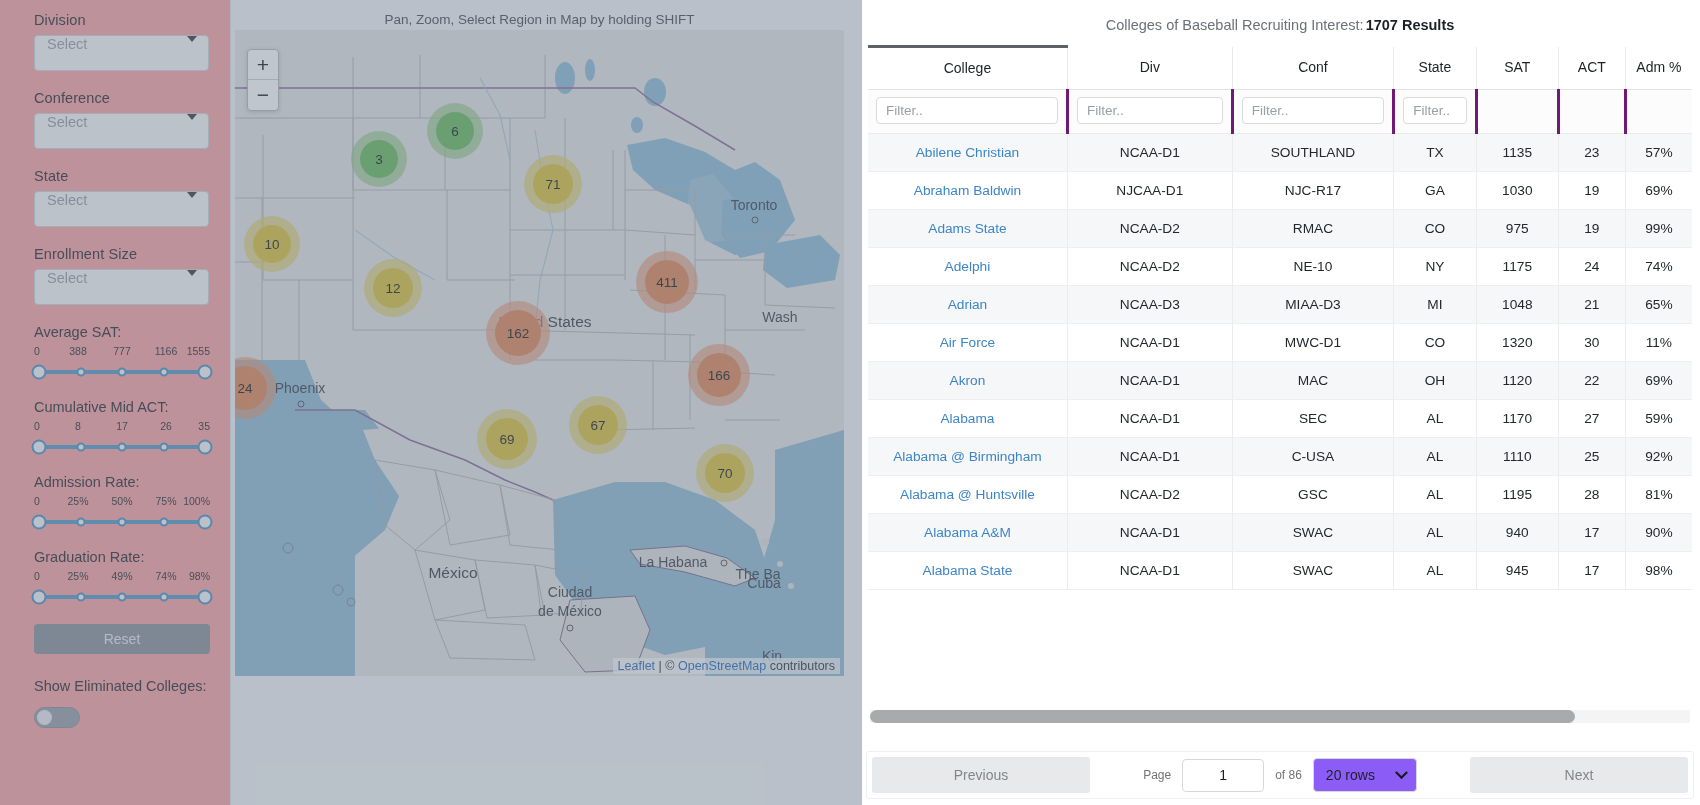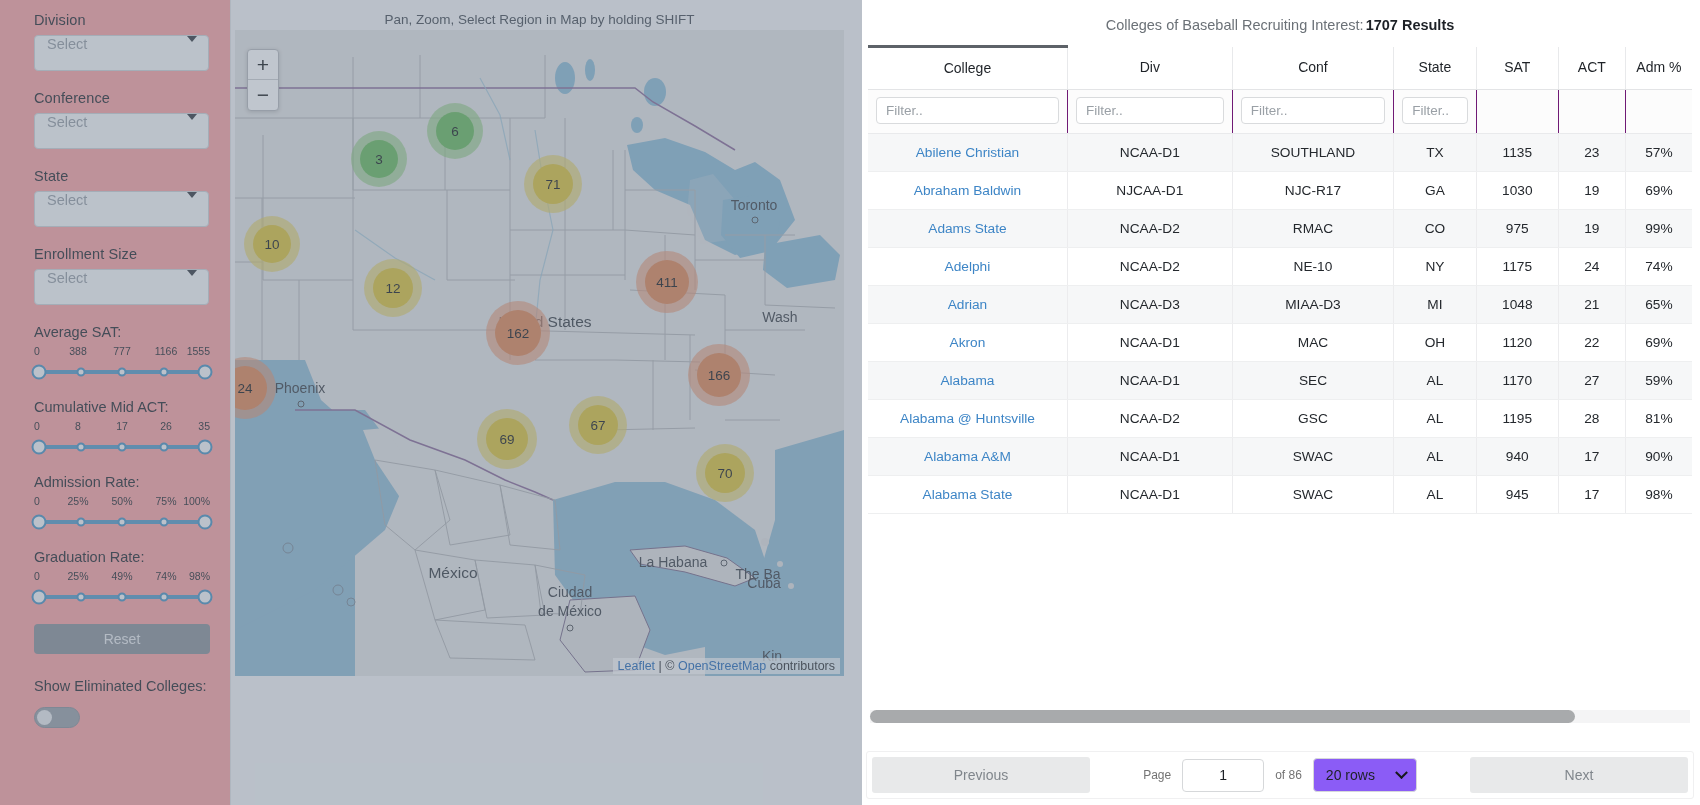--- a/index.html
+++ b/index.html
@@ -176,21 +176,21 @@
     background: #ffffff;
     border-right: 1px solid #e8e9eb;
     border-bottom: 1px solid #e3e4e6;
     text-align: center;
   }
   thead th:last-child { border-right: none; }
   thead th.sorted { border-top: 3px solid #5d6268; }
 
   tr.filter-row td {
     background: #fcfcfc; padding: 7px 8px 9px 8px;
-    border-right: 1px solid #701a75;
+    border-right: 3px solid #701a75;
     border-bottom: 1px solid #e9eaec;
   }
   tr.filter-row td:last-child { border-right: none; }
   .filter-input {
     width: 100%; height: 27px;
     border: 1px solid #d9dbdd; border-radius: 4px;
     background: #fff; font-size: 13.5px; color: #9aa0a6;
     padding: 0 9px; font-family: inherit;
   }
   .filter-input::placeholder { color: #9aa0a6; }
@@ -610,36 +610,54 @@
             <tr>
               <td class="college"><a href="#">Adrian</a></td>
               <td>NCAA-D3</td>
               <td>MIAA-D3</td>
               <td>MI</td>
               <td>1048</td>
               <td>21</td>
               <td>65%</td>
             </tr>
             <tr>
+              <td class="college"><a href="#">Air Force</a></td>
+              <td>NCAA-D1</td>
+              <td>MWC-D1</td>
+              <td>CO</td>
+              <td>1320</td>
+              <td>30</td>
+              <td>11%</td>
+            </tr>
+            <tr>
               <td class="college"><a href="#">Akron</a></td>
               <td>NCAA-D1</td>
               <td>MAC</td>
               <td>OH</td>
               <td>1120</td>
               <td>22</td>
               <td>69%</td>
             </tr>
             <tr>
               <td class="college"><a href="#">Alabama</a></td>
               <td>NCAA-D1</td>
               <td>SEC</td>
               <td>AL</td>
               <td>1170</td>
               <td>27</td>
               <td>59%</td>
+            </tr>
+            <tr>
+              <td class="college"><a href="#">Alabama @ Birmingham</a></td>
+              <td>NCAA-D1</td>
+              <td>C-USA</td>
+              <td>AL</td>
+              <td>1110</td>
+              <td>25</td>
+              <td>92%</td>
             </tr>
             <tr>
               <td class="college"><a href="#">Alabama @ Huntsville</a></td>
               <td>NCAA-D2</td>
               <td>GSC</td>
               <td>AL</td>
               <td>1195</td>
               <td>28</td>
               <td>81%</td>
             </tr>

